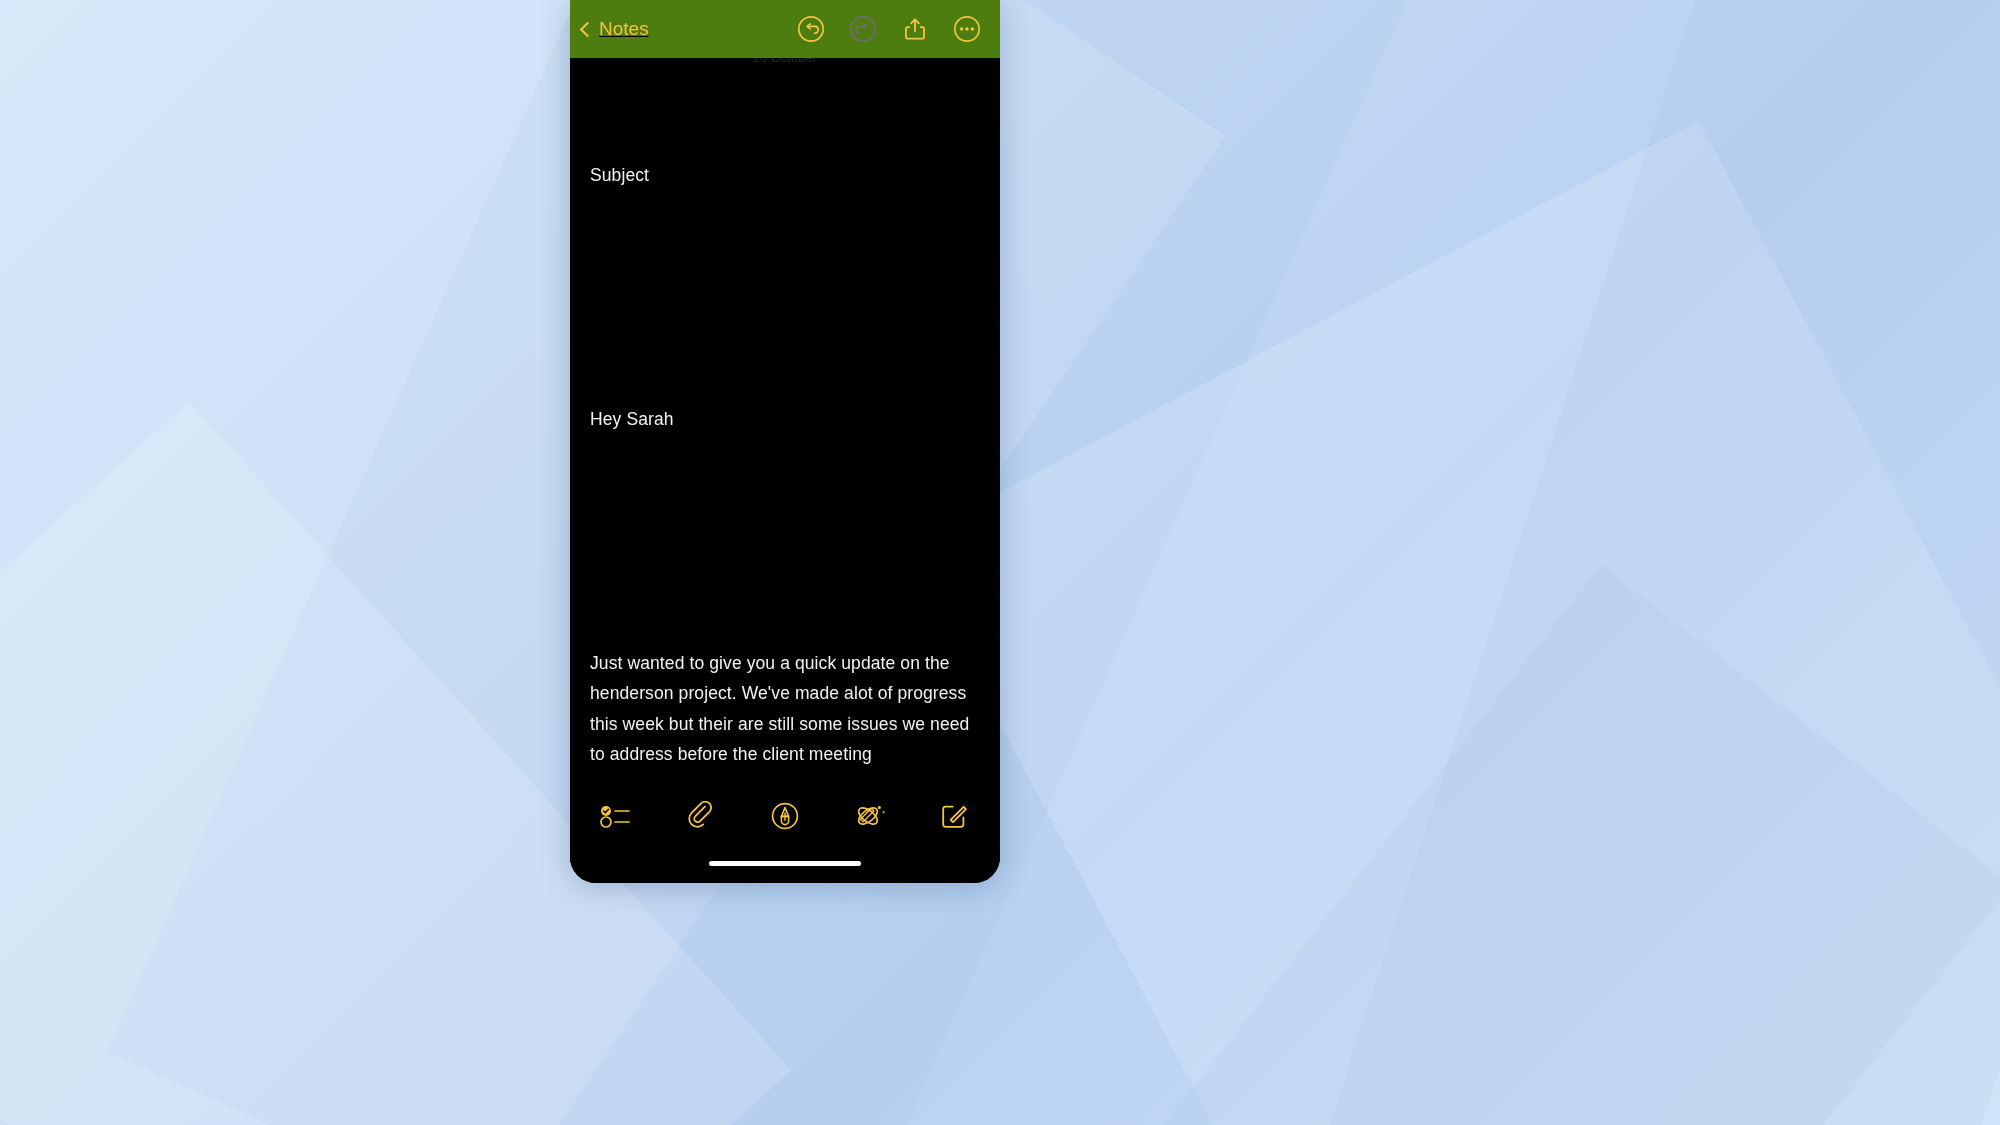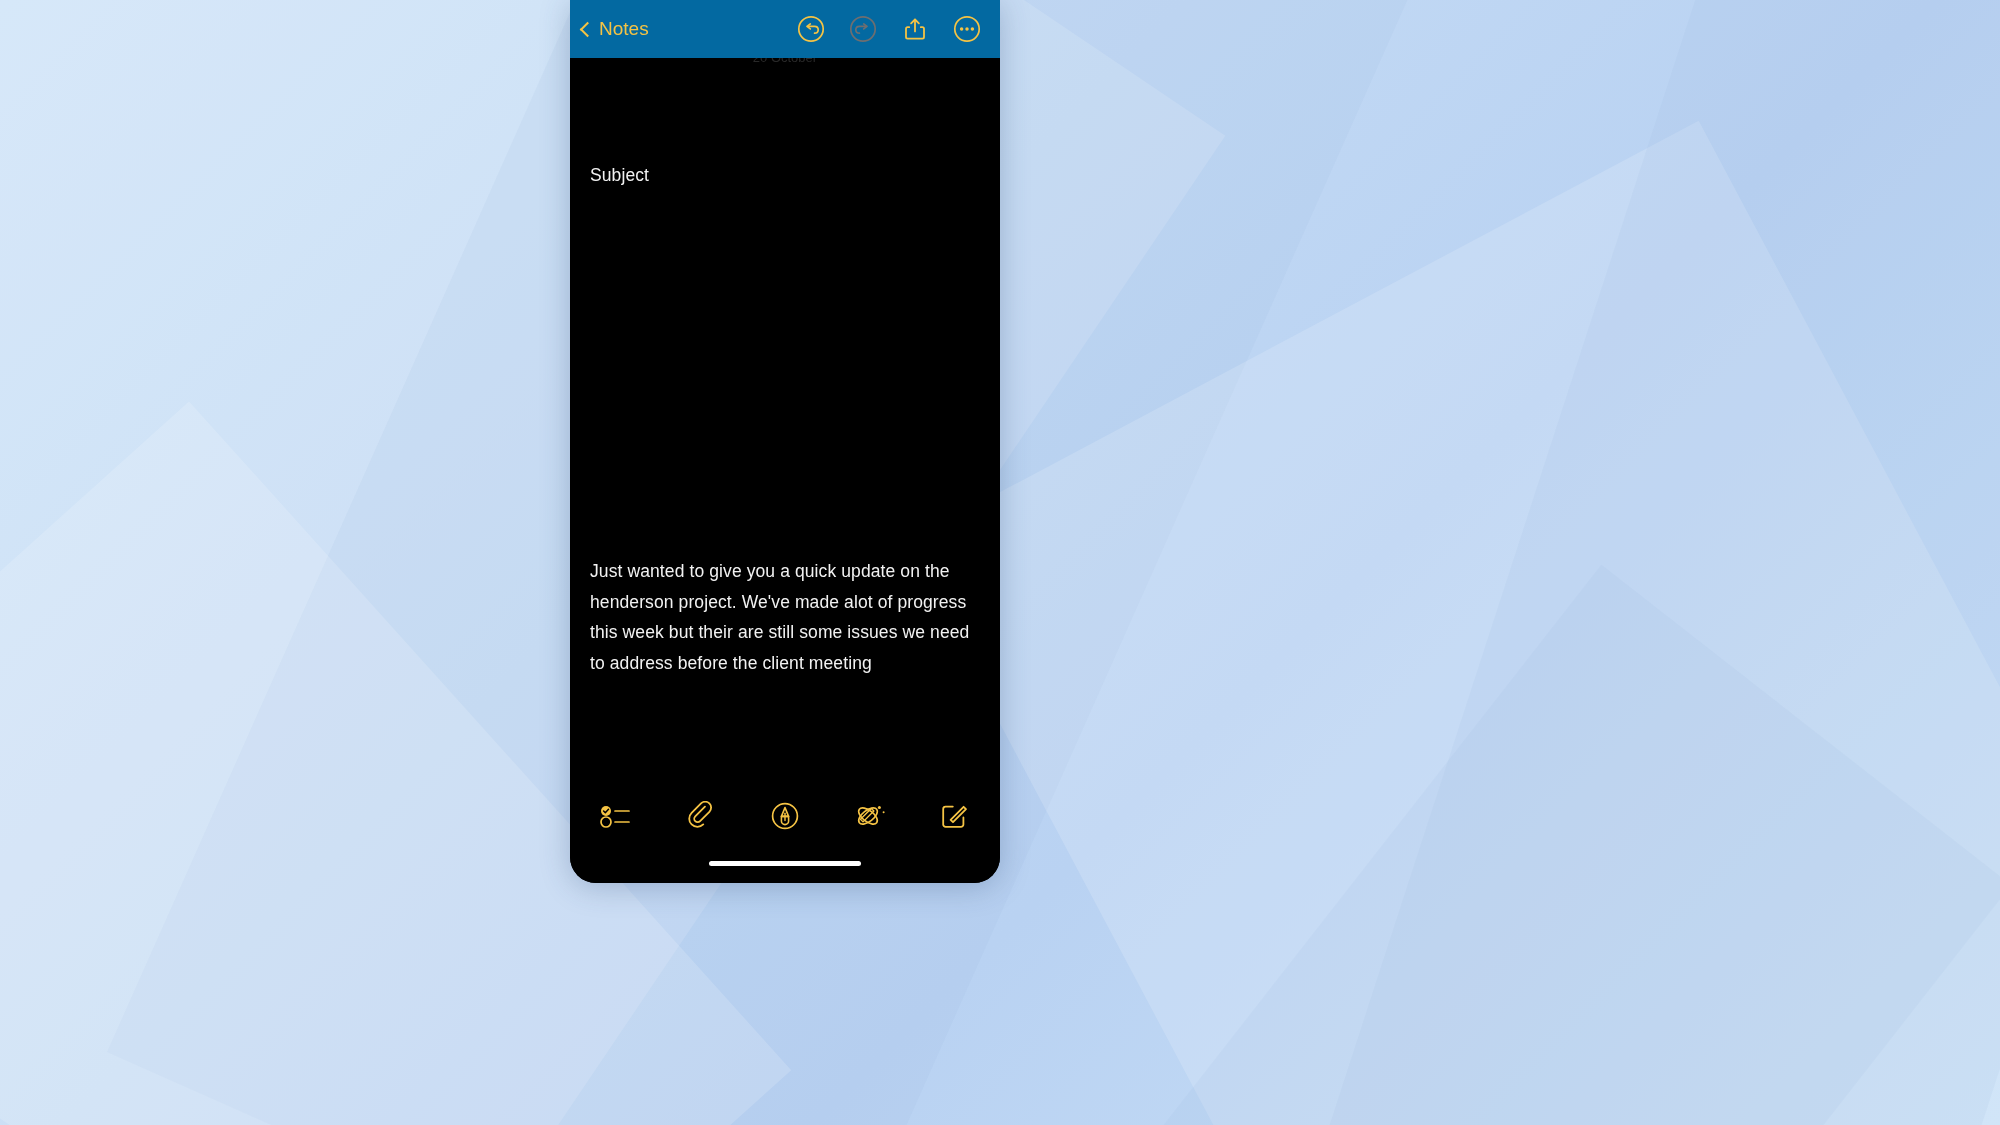--- a/index.html
+++ b/index.html
@@ -61,21 +61,22 @@
 
   
   #top-bar {
     position: relative;
     height: 58px;
     flex: 0 0 58px;
     display: flex;
     align-items: center;
     padding: 0 18px 0 12px;
     z-index: 5;
-    background: #0369a1;
+    background: #4d7c0f;
+    text-decoration: underline;
   }
 
   #back-button {
     display: flex;
     align-items: center;
     gap: 5px;
     color: #f5c344;
     font-size: 19px;
     cursor: pointer;
     white-space: nowrap;
@@ -239,20 +240,21 @@
   <div id="note-scroll">
 
     <div id="note-date">20 October</div>
 
     <div id="note-body">
 
       <div class="para">Subject</div>
 
       <div class="blank"></div>
 
+      <div class="para">Hey Sarah</div>
 
       <div class="blank"></div>
 
       <div class="para"><span>Just wanted to give you a quick update on the henderson project. We've made alot of progress this week but their are still some issues we need to address before the client meeting </span></div>
 
       
 
       
 
       

